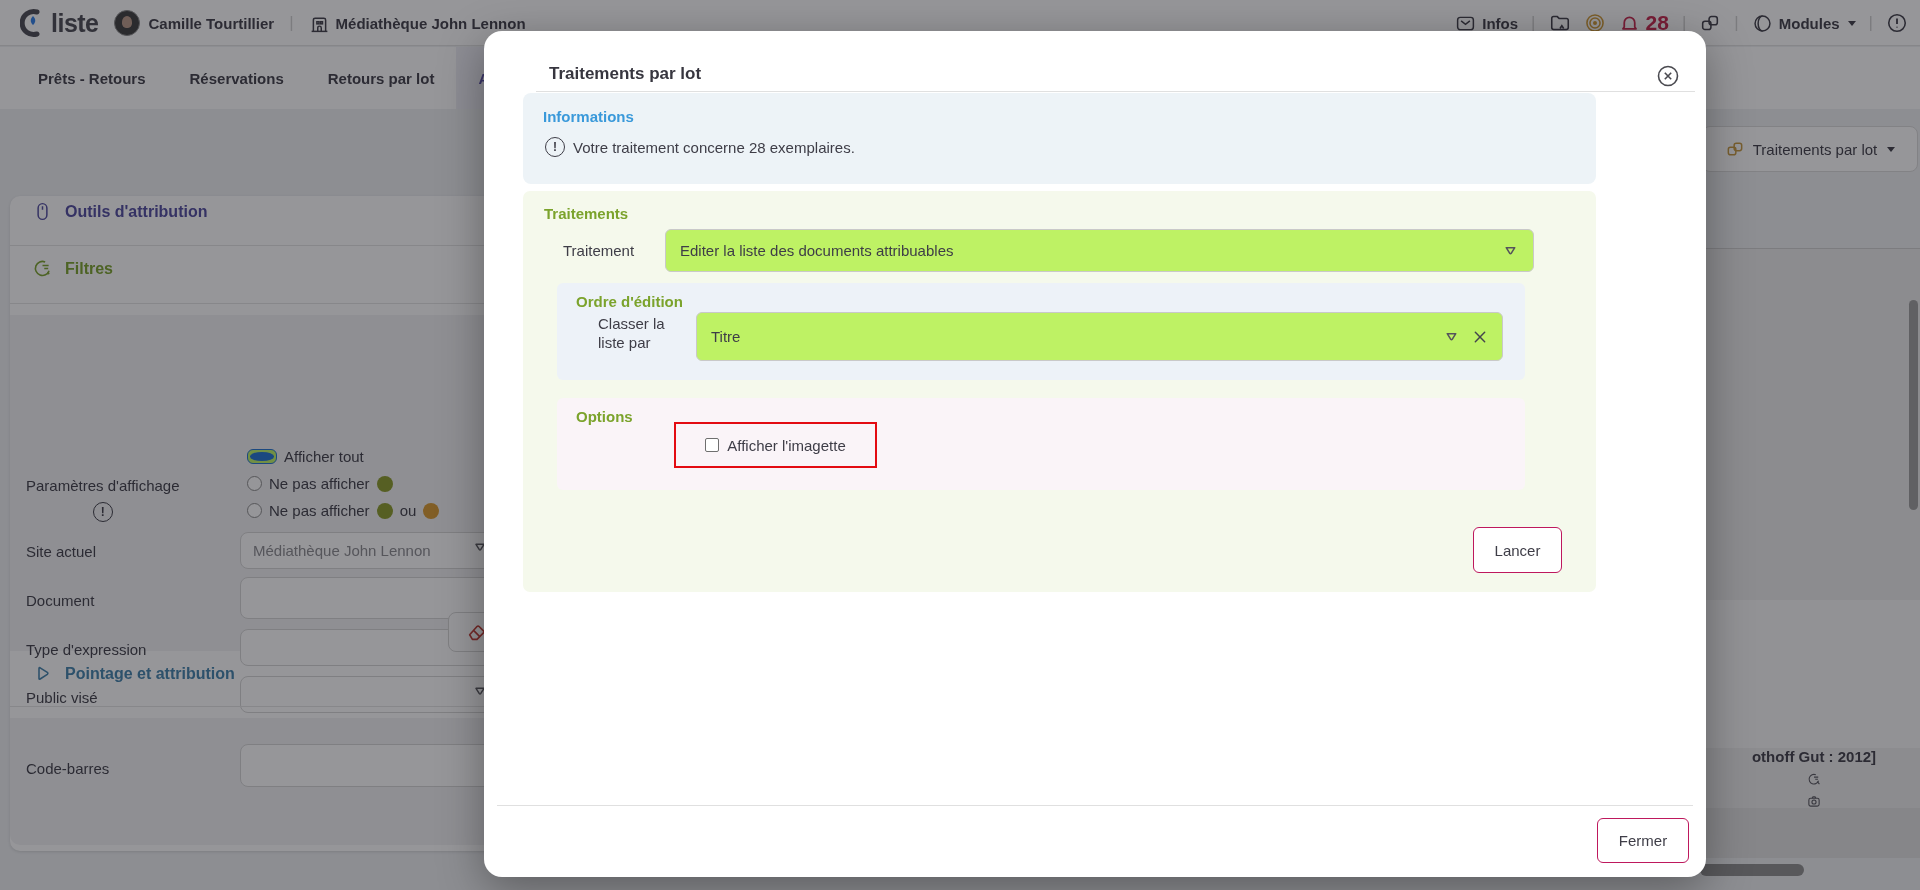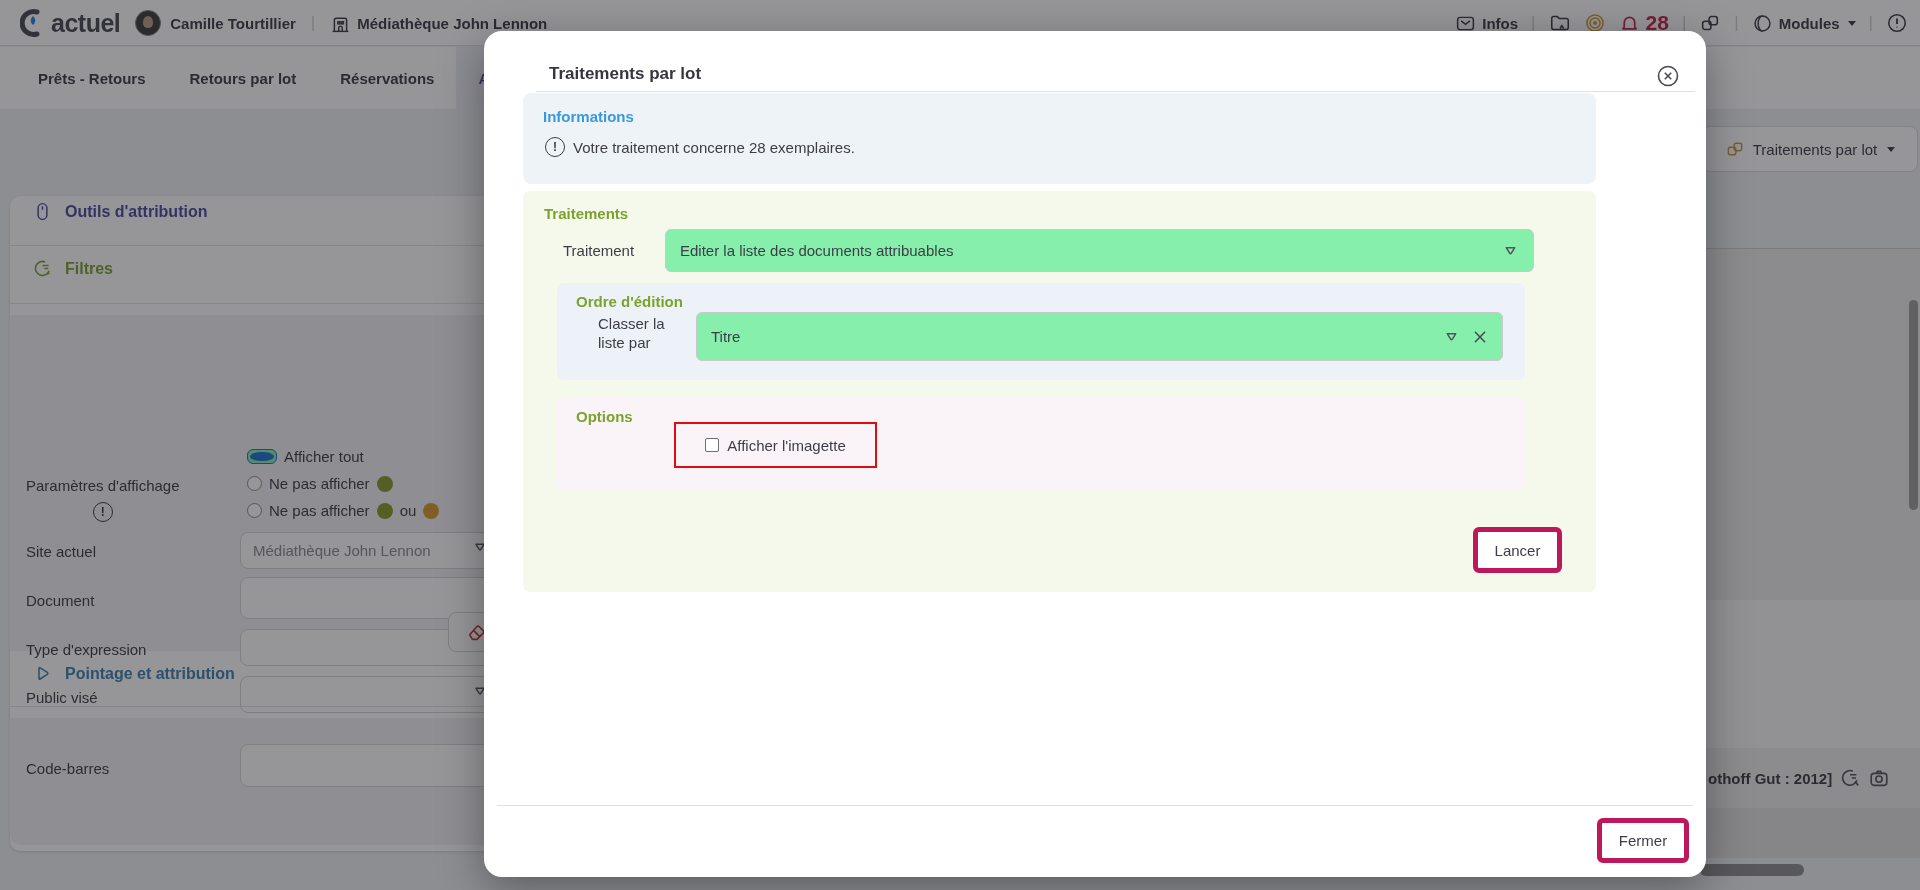--- a/index.html
+++ b/index.html
@@ -39,21 +39,21 @@
   .radio.sel { border:1.6px solid #1f72d2; position:relative; }
   .radio.sel::after { content:""; position:absolute; inset:2.2px; background:#1f72d2; border-radius:50%; }
   .dot { width:16px; height:16px; border-radius:50%; display:inline-block; }
   .info-circ { width:20px; height:20px; border-radius:50%; border:1.6px solid #3e3d47; display:inline-flex; align-items:center; justify-content:center; font-size:12px; font-weight:700; color:#3e3d47; flex:0 0 auto; }
   .eraser-btn { position:absolute; left:438px; top:416px; width:58px; height:40px; background:#fff; border:1px solid #d6d6d6; border-radius:8px; display:flex; align-items:center; justify-content:center; }
 
   
   .rs-btn { position:absolute; left:1702px; top:126px; width:216px; height:46px; background:#fff; border:1px solid #dadada; border-radius:8px; display:flex; align-items:center; justify-content:center; gap:8px; font-size:15px; color:#3e3d47; }
   .rs-blockA { position:absolute; left:1706px; top:248px; right:0; height:352px; background:#ededed; border-top:1px solid #cfcfcf; }
   .rs-blockB { position:absolute; left:1706px; top:600px; right:0; height:148px; background:#f8f8f8; }
-  .rs-rowC { position:absolute; left:1706px; top:748px; right:0; height:60px; background:#ededed; display:flex; align-items:center; gap:7px; padding-left:2px; }
+  .rs-rowC { position:absolute; left:1706px; top:748px; right:0; height:60px; background:#ededed; display:flex; align-items:center; gap:7px; padding-left:2px;flex-direction:column; }
   .rs-blockD { position:absolute; left:1706px; top:808px; right:0; height:50px; background:#e2e2e2; }
   .rs-text { font-size:15px; font-weight:700; color:#3e3d47; white-space:nowrap; }
   .vscroll { position:absolute; right:2px; top:300px; width:9px; height:210px; background:#9d9d9d; border-radius:5px; }
   .hscroll { position:absolute; left:1700px; top:864px; width:104px; height:12px; background:#8f8f8f; border-radius:6px; }
 
   
   .overlay { position:absolute; inset:0; background:rgba(22,22,28,0.45); z-index:50; }
 
   
   .modal { position:absolute; left:484px; top:31px; width:1222px; height:846px; background:#fff; border-radius:18px; z-index:100; box-shadow:0 12px 45px rgba(0,0,0,.35); }
@@ -62,48 +62,48 @@
   .m-div-top { position:absolute; left:52px; top:60px; width:1159px; height:1px; background:#e0e0e0; }
   .m-div-bot { position:absolute; left:13px; top:774px; width:1196px; height:1px; background:#e0e0e0; }
 
   .panel-info { position:absolute; left:39px; top:62px; width:1073px; height:91px; background:#edf3f7; border-radius:8px; }
   .panel-info h3 { position:absolute; left:20px; top:15px; font-size:15px; font-weight:700; color:#3a99da; }
   .panel-info .msg { position:absolute; left:22px; top:44px; display:flex; align-items:center; gap:8px; font-size:15px; color:#3e3d47; }
 
   .panel-green { position:absolute; left:39px; top:160px; width:1073px; height:401px; background:#f5f9ec; border-radius:7px; }
   .g-head { font-size:15px; font-weight:700; color:#7ba32c; }
   .panel-green > .g-head { position:absolute; left:21px; top:14px; }
-  .sel { position:absolute; background:#86efac; border:1px solid #c9c9c9; border-radius:6px; display:flex; align-items:center; font-size:15px; color:#3e3d47; padding:0 14px; cursor:pointer; }
+  .sel { position:absolute; background:#bef264; border:1px solid #c9c9c9; border-radius:6px; display:flex; align-items:center; font-size:15px; color:#3e3d47; padding:0 14px; cursor:pointer; }
   .sel .grow { flex:1; }
   .lbl { font-size:15px; color:#3e3d47; }
   .sub { position:absolute; left:34px; width:968px; border-radius:6px; }
   .sub-blue { top:92px; height:97px; background:#edf2f8; }
   .sub-pink { top:207px; height:92px; background:#faf4f8; }
   .sub .g-head { position:absolute; left:19px; top:10px; }
   .redbox { position:absolute; left:117px; top:24px; width:203px; height:46px; border:2px solid #e30b12; display:flex; align-items:center; justify-content:center; gap:8px; }
   .cbx { width:14px; height:14px; border:1.4px solid #6f6f6f; border-radius:2px; background:#fff; }
-  .btn { background:#fff; border:5px solid #be185d; border-radius:6px; font-size:15px; color:#3e3d47; font-family:"Liberation Sans",sans-serif; cursor:pointer; }
+  .btn { background:#fff; border:1px solid #be185d; border-radius:6px; font-size:15px; color:#3e3d47; font-family:"Liberation Sans",sans-serif; cursor:pointer; }
   .btn-lancer { position:absolute; left:950px; top:336px; width:89px; height:46px; }
   .btn-fermer { position:absolute; left:1113px; top:787px; width:92px; height:45px; }
 
   svg { display:block; }
 </style>
 </head>
 <body>
 
 <div class="page">
 
   <div class="header">
     <div class="hgroup hleft">
       <div class="logo">
         <svg width="30" height="30" viewBox="0 0 30 30">
           <path d="M17 4 A 11.5 11.5 0 1 0 17 26" fill="none" stroke="#4a4a52" stroke-width="5" stroke-linecap="round"></path>
           <path d="M13 8 C16 11 16 14 13 17 C10 14 10 11 13 8 Z" fill="#2e7fe8"></path>
         </svg>
-        <span class="logo-text">actuel</span>
+        <span class="logo-text">liste</span>
       </div>
       <span class="avatar"></span>
       <span class="hname" style="margin-left:-6px;">Camille Tourtillier</span>
       <span class="hsep">|</span>
       <span class="hitem">
         <svg width="21" height="21" viewBox="0 0 24 24" fill="none" stroke="#3e3d47" stroke-width="1.7">
           <path d="M5 21 V8 a2 2 0 0 1 2-2 h10 a2 2 0 0 1 2 2 V21"></path>
             <path d="M3 21 h18"></path>
           <rect x="9" y="10" width="2.4" height="2.4"></rect>
             <rect x="13" y="10" width="2.4" height="2.4"></rect>
@@ -166,24 +166,24 @@
         </svg>
       </span>
     </div>
   </div>
 
   <div class="tabbar">
     <div class="tab">
         <span>Prêts - Retours</span>
       </div>
     <div class="tab">
+        <span>Réservations</span>
+      </div>
+    <div class="tab">
         <span>Retours par lot</span>
-      </div>
-    <div class="tab">
-        <span>Réservations</span>
       </div>
     <div class="tab active">
         <span>Attributions</span>
       </div>
   </div>
 
   <div class="card">
     <div class="card-h" style="top:5px; color:#4f4a9e;">
       <svg width="21" height="21" viewBox="0 0 24 24" fill="none" stroke="#4f4a9e" stroke-width="1.7">
         <rect x="7" y="3" width="10" height="18" rx="5"></rect>

